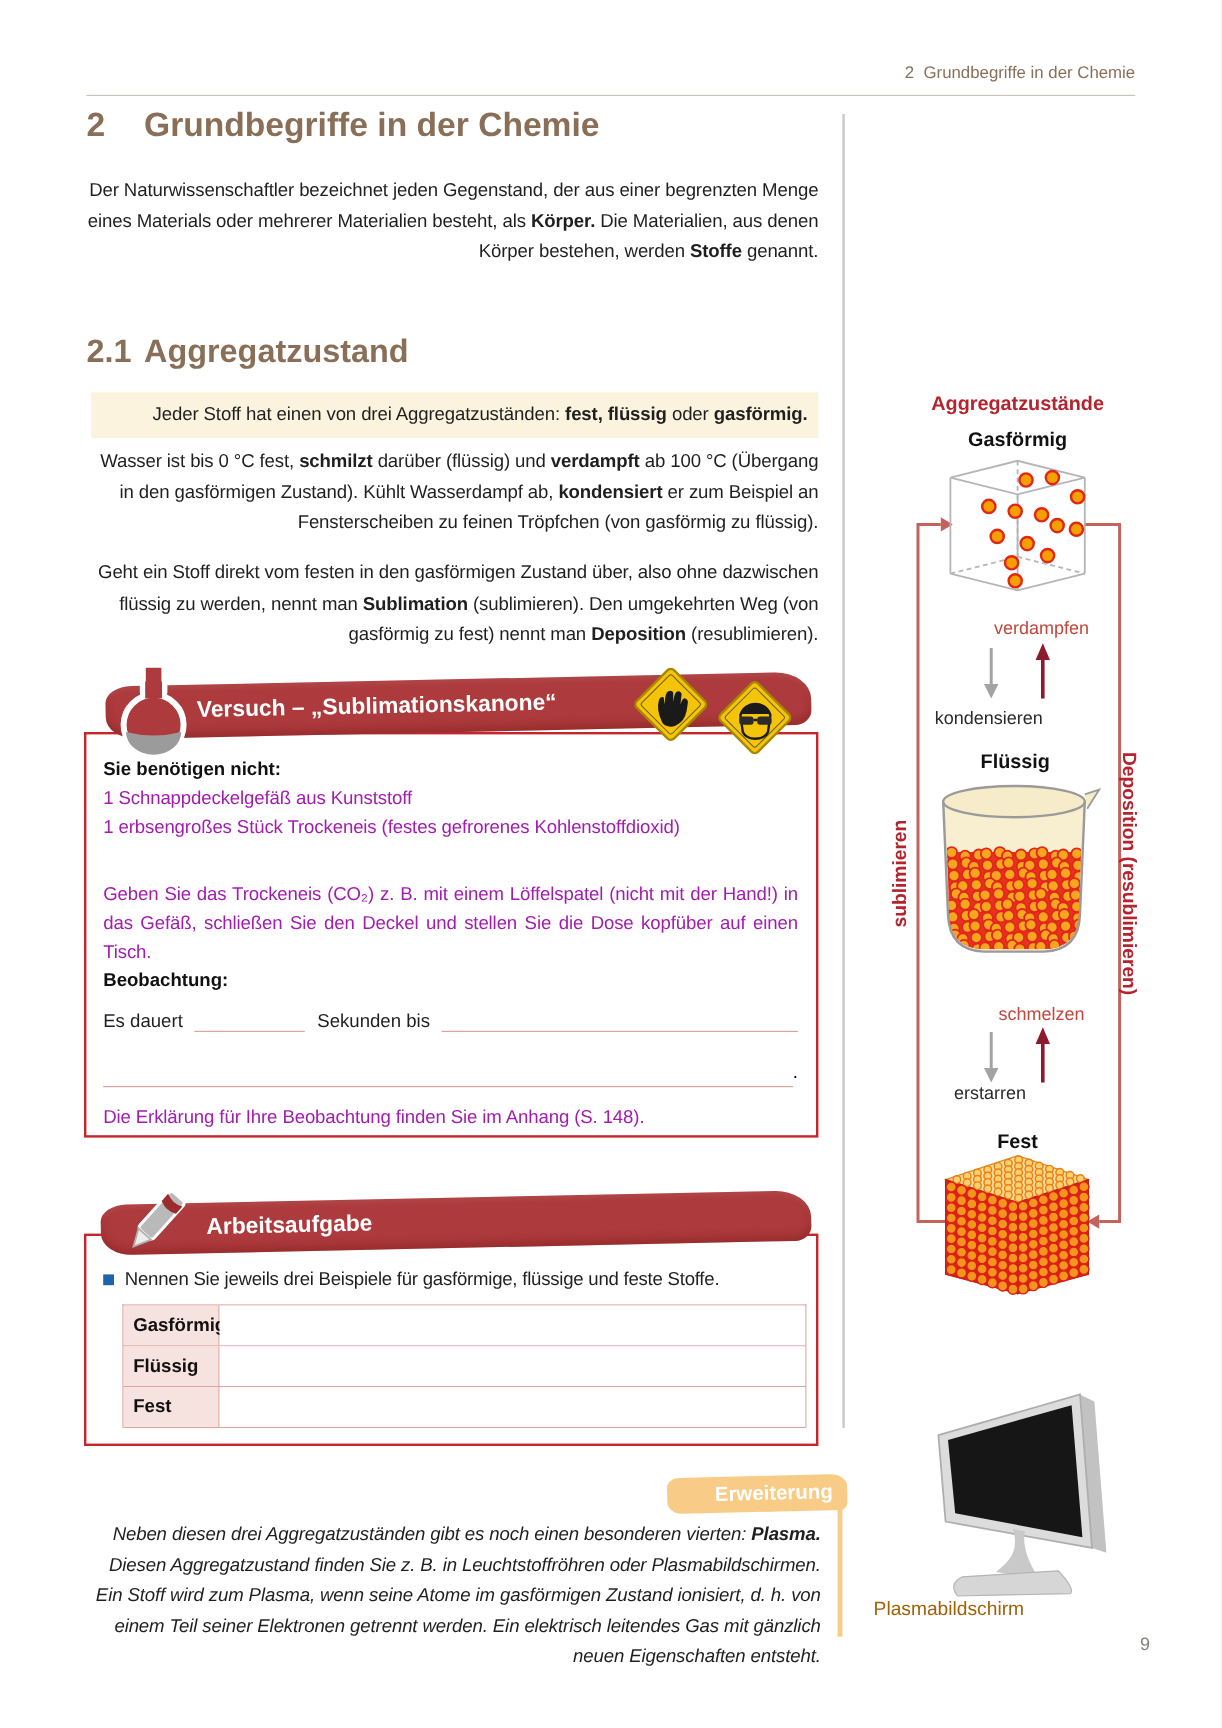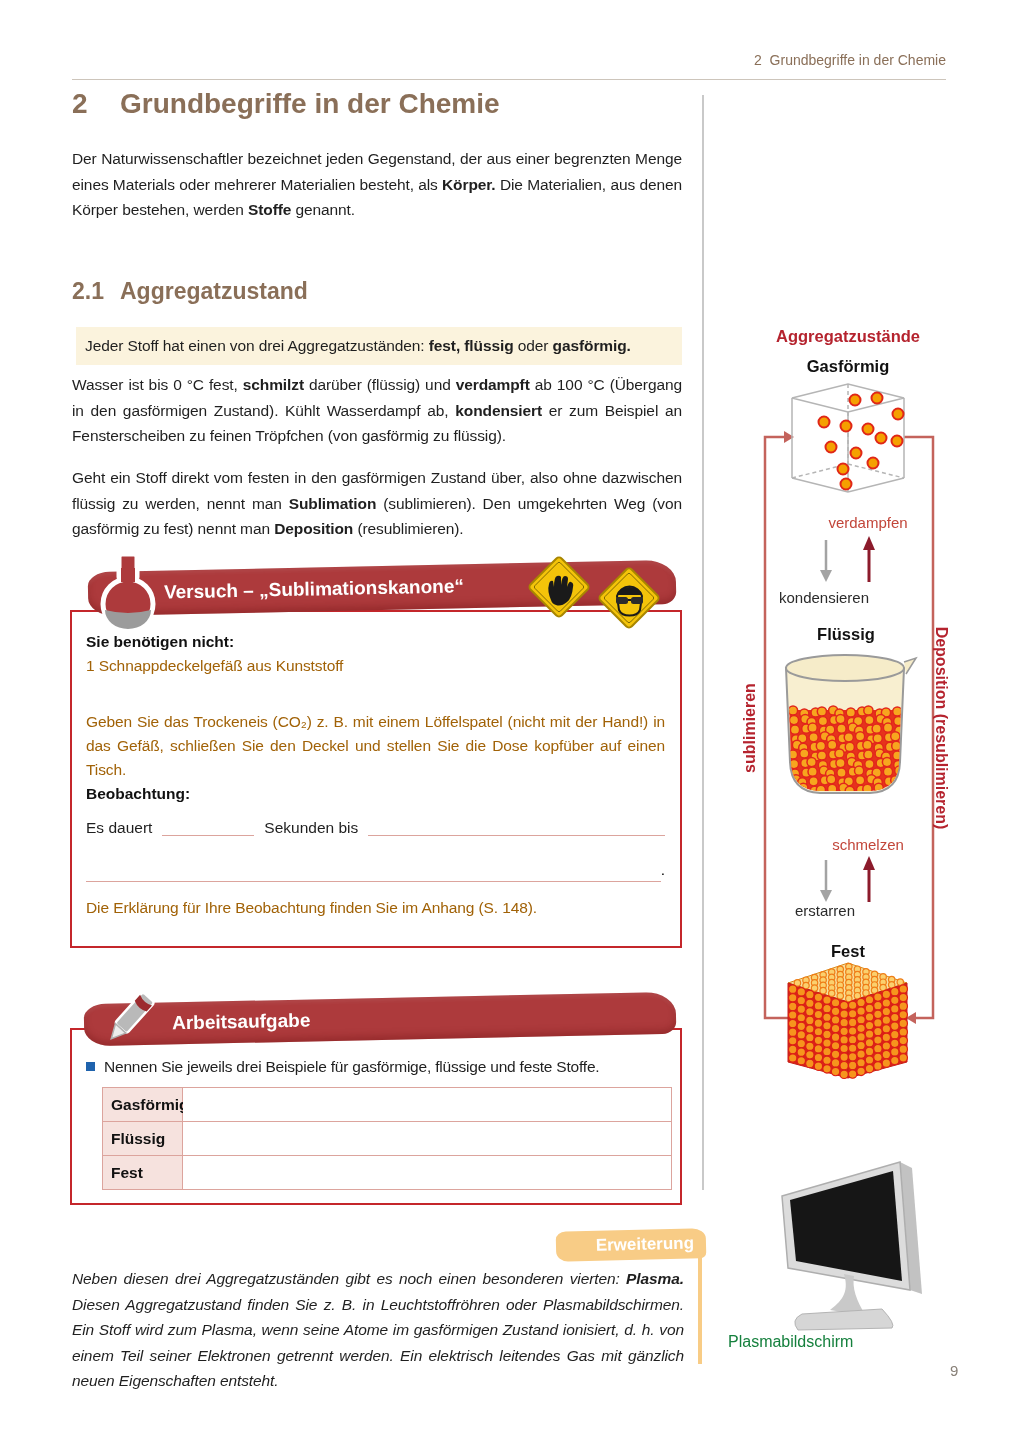--- a/index.html
+++ b/index.html
@@ -6,46 +6,46 @@
     --accent-brown:#8a6f58; --banner-red:#ad3a3c; --border-red:#c4262b;
     --diagram-red:#b5232e; --loop-red:#c4635c; --maroon:#8c1b2b;
     --label-red:#c2463a; --gray-arrow:#a3a3a3; --cream:#fbf3dd;
     --pink:#f6e2de; --pink-border:#dca49d; --orange:#f8cc86; --blue:#1f63ad;
   }
   *{margin:0;padding:0;box-sizing:border-box;}
   html,body{background:#e8e8e8;}
   body{font-family:"Liberation Sans",sans-serif;}
   .page{position:relative;width:1018px;height:1440px;background:#fff;margin:0 auto;overflow:hidden;}
   .just{text-align:justify;hyphens:auto;-webkit-hyphens:auto;}
-  .body-text{font-size:15.5px;line-height:25.5px;color:#1f1f1f;letter-spacing:-0.1px;}
+  .body-text{font-size:15.5px;line-height:25.5px;color:#1f1f1f;letter-spacing:-0.1px;text-align:right;}
   .abs{position:absolute;}
 
   .running-header{top:52px;right:72px;font-size:14px;color:var(--accent-brown);}
   .top-rule{top:79px;left:72px;width:874px;height:1px;background:#cdc5bb;}
   .col-divider{left:702px;top:95px;width:2px;height:1095px;background:#c9c9c9;}
 
   h1.title{top:88px;left:72px;font-size:28px;font-weight:700;color:var(--accent-brown);}
   h1.title .num,h2.sec .num{display:inline-block;width:48px;}
   .intro{top:146px;left:72px;width:610px;}
-  h2.sec{top:278px;left:72px;font-size:23px;font-weight:700;color:var(--accent-brown);}
+  h2.sec{top:278px;left:72px;font-size:27px;font-weight:700;color:var(--accent-brown);}
   .merksatz{top:327px;left:76px;width:606px;background:var(--cream);padding:6px 9px;}
   .p-wasser{top:372px;left:72px;width:610px;}
   .p-subl{top:465px;left:72px;width:610px;}
 
   .banner{background:var(--banner-red);transform:rotate(-1.2deg);
     border-radius:22px 30px 14px 26px / 14px 22px 12px 18px;
     box-shadow:inset 0 -4px 7px rgba(110,18,18,.35), inset 0 3px 4px rgba(255,255,255,.08);
     color:#fff;font-weight:700;z-index:2;}
   .banner-versuch{top:566px;left:88px;width:588px;height:44px;font-size:19px;line-height:44px;padding-left:76px;}
   .banner-aufgabe{top:998px;left:84px;width:592px;height:42px;font-size:19px;line-height:42px;padding-left:88px;}
   .rbox{border:2px solid var(--border-red);background:#fff;overflow:hidden;}
   .box-versuch{top:610px;left:70px;width:612px;height:338px;padding:18px 15px 0 14px;}
   .box-aufgabe{top:1028px;left:70px;width:612px;height:177px;padding:26px 15px 0 14px;}
   .bold16{font-size:15.5px;font-weight:700;color:#111;line-height:24px;}
-  .vs-line{font-size:15.5px;line-height:24px;color:#a16207;letter-spacing:-0.1px;}
+  .vs-line{font-size:15.5px;line-height:24px;color:#a21caf;letter-spacing:-0.1px;}
   .vs-instr{margin-top:32px;}
   .vs-beob{}
   .fill-row{display:flex;margin-top:10px;font-size:15.5px;line-height:24px;color:#1f1f1f;}
   .blank{border-bottom:1.5px solid var(--pink-border);height:20px;}
   .blank.short{width:92px;margin:0 10px;}
   .blank.grow{flex:1;margin-left:10px;}
   .fill-row2{display:flex;align-items:flex-end;margin-top:18px;font-size:15.5px;line-height:24px;}
   .vs-expl{margin-top:14px;}
 
   .flask-wrap{top:550px;left:92px;width:72px;height:86px;z-index:3;}
@@ -64,21 +64,21 @@
   .aa-value{flex:1;background:#fff;}
 
   .erw-banner{top:1230px;left:556px;width:150px;height:30px;background:var(--orange);
     transform:rotate(-1.4deg);border-radius:10px 14px 6px 12px/8px 10px 6px 10px;
     color:#fff;font-weight:700;font-size:17px;line-height:30px;text-align:right;padding-right:12px;z-index:2;}
   .erw-line{top:1254px;left:698px;width:4px;height:110px;background:var(--orange);}
   .p-erw{top:1266px;left:72px;width:612px;font-style:italic;}
 
   .diagram-svg{top:310px;left:700px;}
   .monitor-svg{top:1148px;left:752px;}
-  .monitor-caption{top:1333px;left:728px;font-size:16px;color:#15803d;}
+  .monitor-caption{top:1333px;left:728px;font-size:16px;color:#a16207;}
   .page-number{top:1362px;left:950px;font-size:15px;color:#877f76;}
 
   svg text{font-family:"Liberation Sans",sans-serif;}
   .svg-title{font-size:16.5px;font-weight:700;fill:var(--diagram-red);}
   .svg-state{font-size:16.5px;font-weight:700;fill:#111;}
   .svg-red-label{font-size:15px;fill:var(--label-red);}
   .svg-gray-label{font-size:15px;fill:#2b2b2b;}
   .svg-rot-label{font-size:16px;font-weight:700;fill:var(--diagram-red);}
 </style>
 </head>
@@ -133,20 +133,21 @@
       <path d="M20,29 a13,11 0 0 1 25,0 z" fill="#1a1a1a"></path>
       <rect x="19" y="31" width="12" height="7" rx="2.5" fill="#2b2b2b"></rect>
       <rect x="34" y="31" width="12" height="7" rx="2.5" fill="#2b2b2b"></rect>
       <line x1="31" y1="34" x2="34" y2="34" stroke="#1a1a1a" stroke-width="2"></line>
     </svg>
   </div>
 
   <div class="abs rbox box-versuch">
     <div class="bold16">Sie benötigen nicht:</div>
     <div class="vs-line">1 Schnappdeckelgefäß aus Kunststoff</div>
+    <div class="vs-line">1 erbsengroßes Stück Trockeneis (festes gefrorenes Kohlenstoffdioxid)</div>
     <p class="vs-line vs-instr just">Geben Sie das Trockeneis (CO₂) z. B. mit einem Löffelspatel (nicht mit der Hand!) in das Gefäß, schließen Sie den Deckel und stellen Sie die Dose kopfüber auf einen Tisch.</p>
     <div class="bold16 vs-beob">Beobachtung:</div>
     <div class="fill-row">
       <span>Es dauert</span>
       <span class="blank short"></span>
       <span>Sekunden bis</span>
       <span class="blank grow"></span>
     </div>
     <div class="fill-row2">
       <span class="blank grow" style="margin-left:0;"></span>

